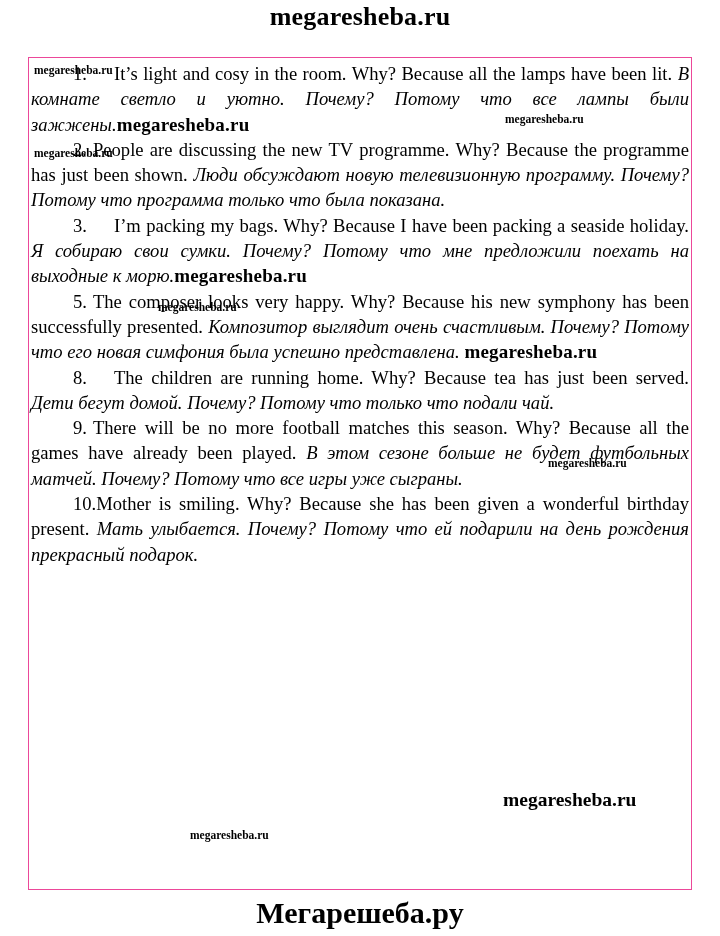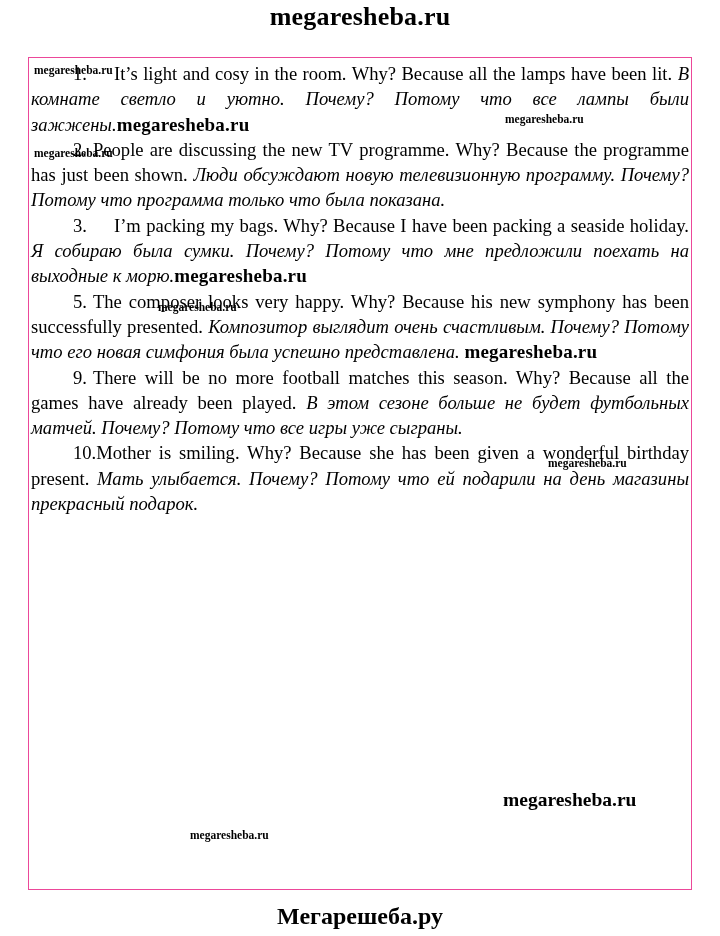--- a/index.html
+++ b/index.html
@@ -43,54 +43,56 @@
   .wm-e { left:548px; top:457px; }
   .wm-f { left:190px; top:829px; }
 
   .wm-bold-abs {
     position:absolute; left:503px; top:789px;
     font-weight:bold; font-size:19.5px;
   }
 
   .footer-title {
     position:absolute; left:0; bottom:6px; width:100%;
-    text-align:center; font-weight:bold; font-size:24px;
+    text-align:center; font-weight:bold; font-size:30px;
   }
 </style>
 </head>
 <body>
 
 <div class="page">
 
   <div class="header-wm">megaresheba.ru</div>
 
   <div class="content-box">
 
     <p class="item"><span class="num gap-wide">1.</span><span>It’s light and cosy in the room. Why? Because all the lamps have been lit.</span>
       <span class="ru">В комнате светло и уютно. Почему? Потому что все лампы были зажжены.</span><span class="wm-bold">megaresheba.ru</span></p>
 
     <p class="item"><span class="num gap-narrow">2.</span><span>People are discussing the new TV programme. Why? Because the programme has just been shown.</span>
       <span class="ru">Люди обсуждают новую телевизионную программу. Почему? Потому что программа только что была показана.</span></p>
 
     <p class="item"><span class="num gap-wide">3.</span><span>I’m packing my bags. Why? Because I have been packing a seaside holiday.</span>
-      <span class="ru">Я собираю была сумки. Почему? Потому что мне предложили поехать на выходные к морю.</span><span class="wm-bold">megaresheba.ru</span></p>
+      <span class="ru">Я собираю свои сумки. Почему? Потому что мне предложили поехать на выходные к морю.</span><span class="wm-bold">megaresheba.ru</span></p>
 
 
     <p class="item"><span class="num gap-narrow">5.</span><span>The composer looks very happy. Why? Because his new symphony has been successfully presented.</span>
       <span class="ru">Композитор выглядит очень счастливым. Почему? Потому что его новая симфония была успешно представлена.</span>
       <span class="wm-bold">megaresheba.ru</span></p>
 
 
 
+    <p class="item"><span class="num gap-wide">8.</span><span>The children are running home. Why? Because tea has just been served.</span>
+      <span class="ru">Дети бегут домой. Почему? Потому что только что подали чай.</span></p>
 
     <p class="item"><span class="num gap-narrow">9.</span><span>There will be no more football matches this season. Why? Because all the games have already been played.</span>
       <span class="ru">В этом сезоне больше не будет футбольных матчей. Почему? Потому что все игры уже сыграны.</span></p>
 
     <p class="item"><span class="num gap-med">10.</span><span>Mother is smiling. Why? Because she has been given a wonderful birthday present.</span>
-      <span class="ru">Мать улыбается. Почему? Потому что ей подарили на день магазины прекрасный подарок.</span></p>
+      <span class="ru">Мать улыбается. Почему? Потому что ей подарили на день рождения прекрасный подарок.</span></p>
 
   </div>
 
   <span class="wm-small wm-a">megaresheba.ru</span>
   <span class="wm-small wm-b">megaresheba.ru</span>
   <span class="wm-small wm-c">megaresheba.ru</span>
   <span class="wm-small wm-d">megaresheba.ru</span>
   <span class="wm-small wm-e">megaresheba.ru</span>
   <span class="wm-small wm-f">megaresheba.ru</span>
 

